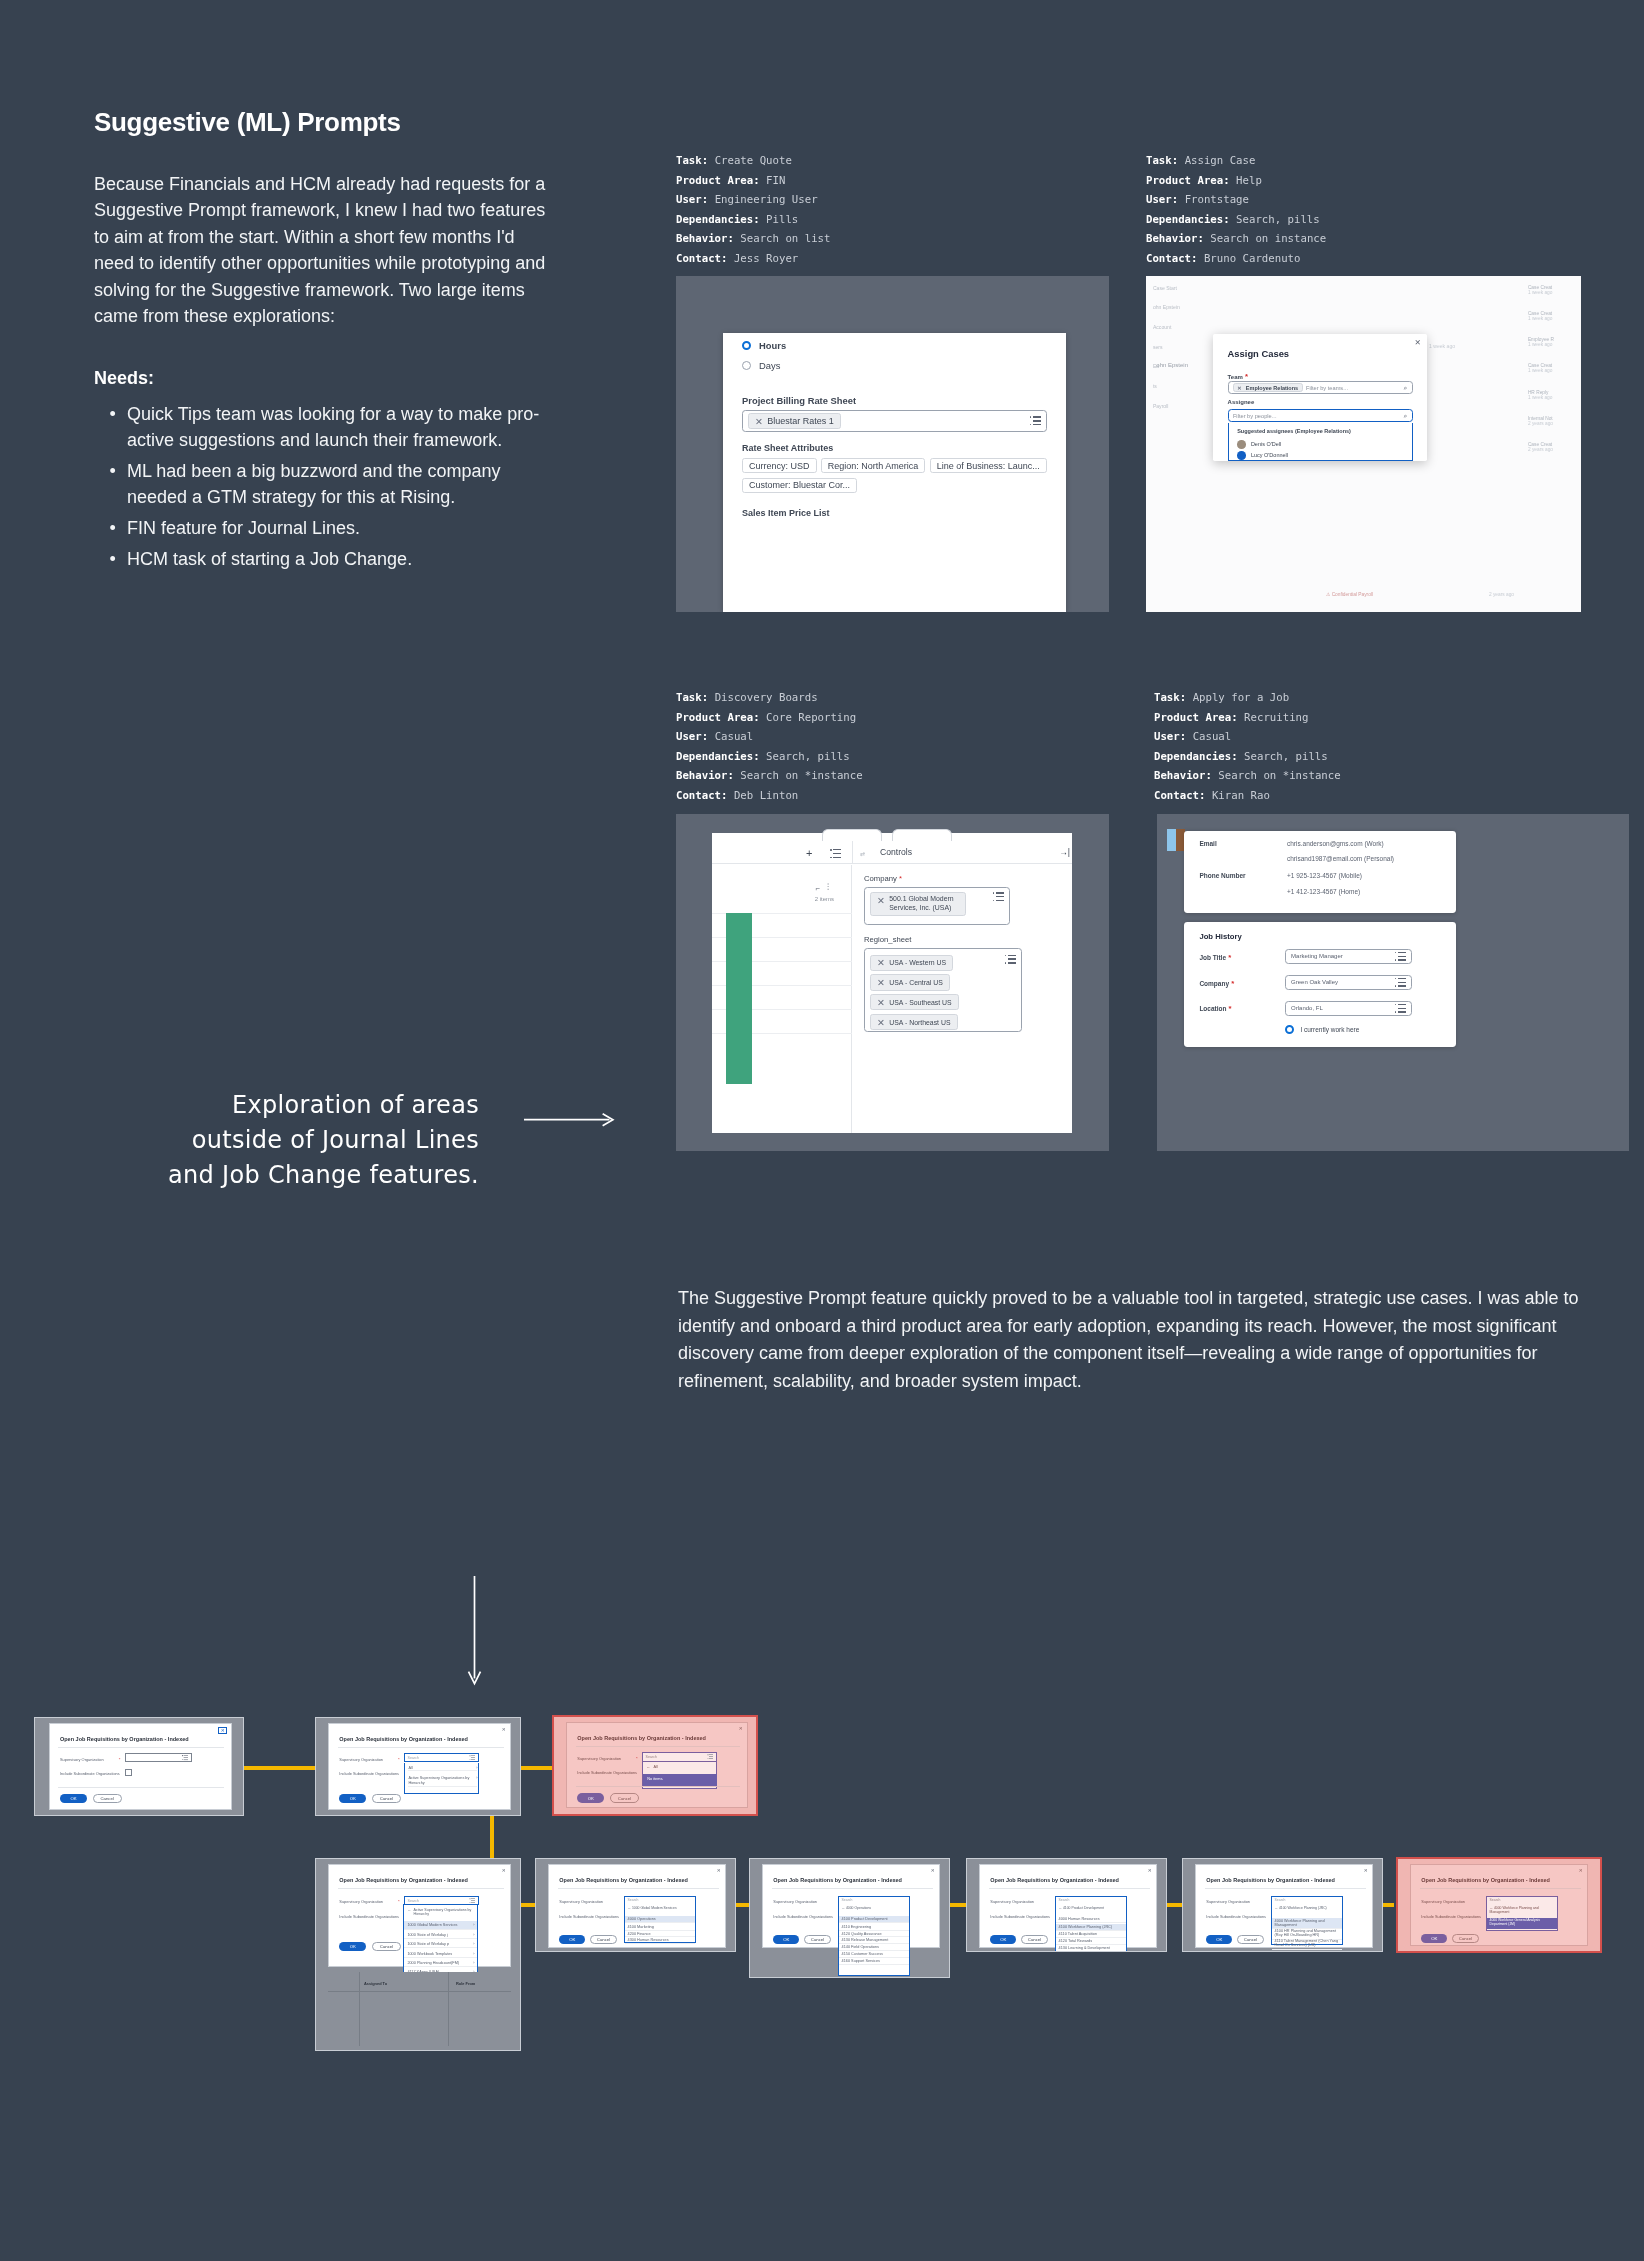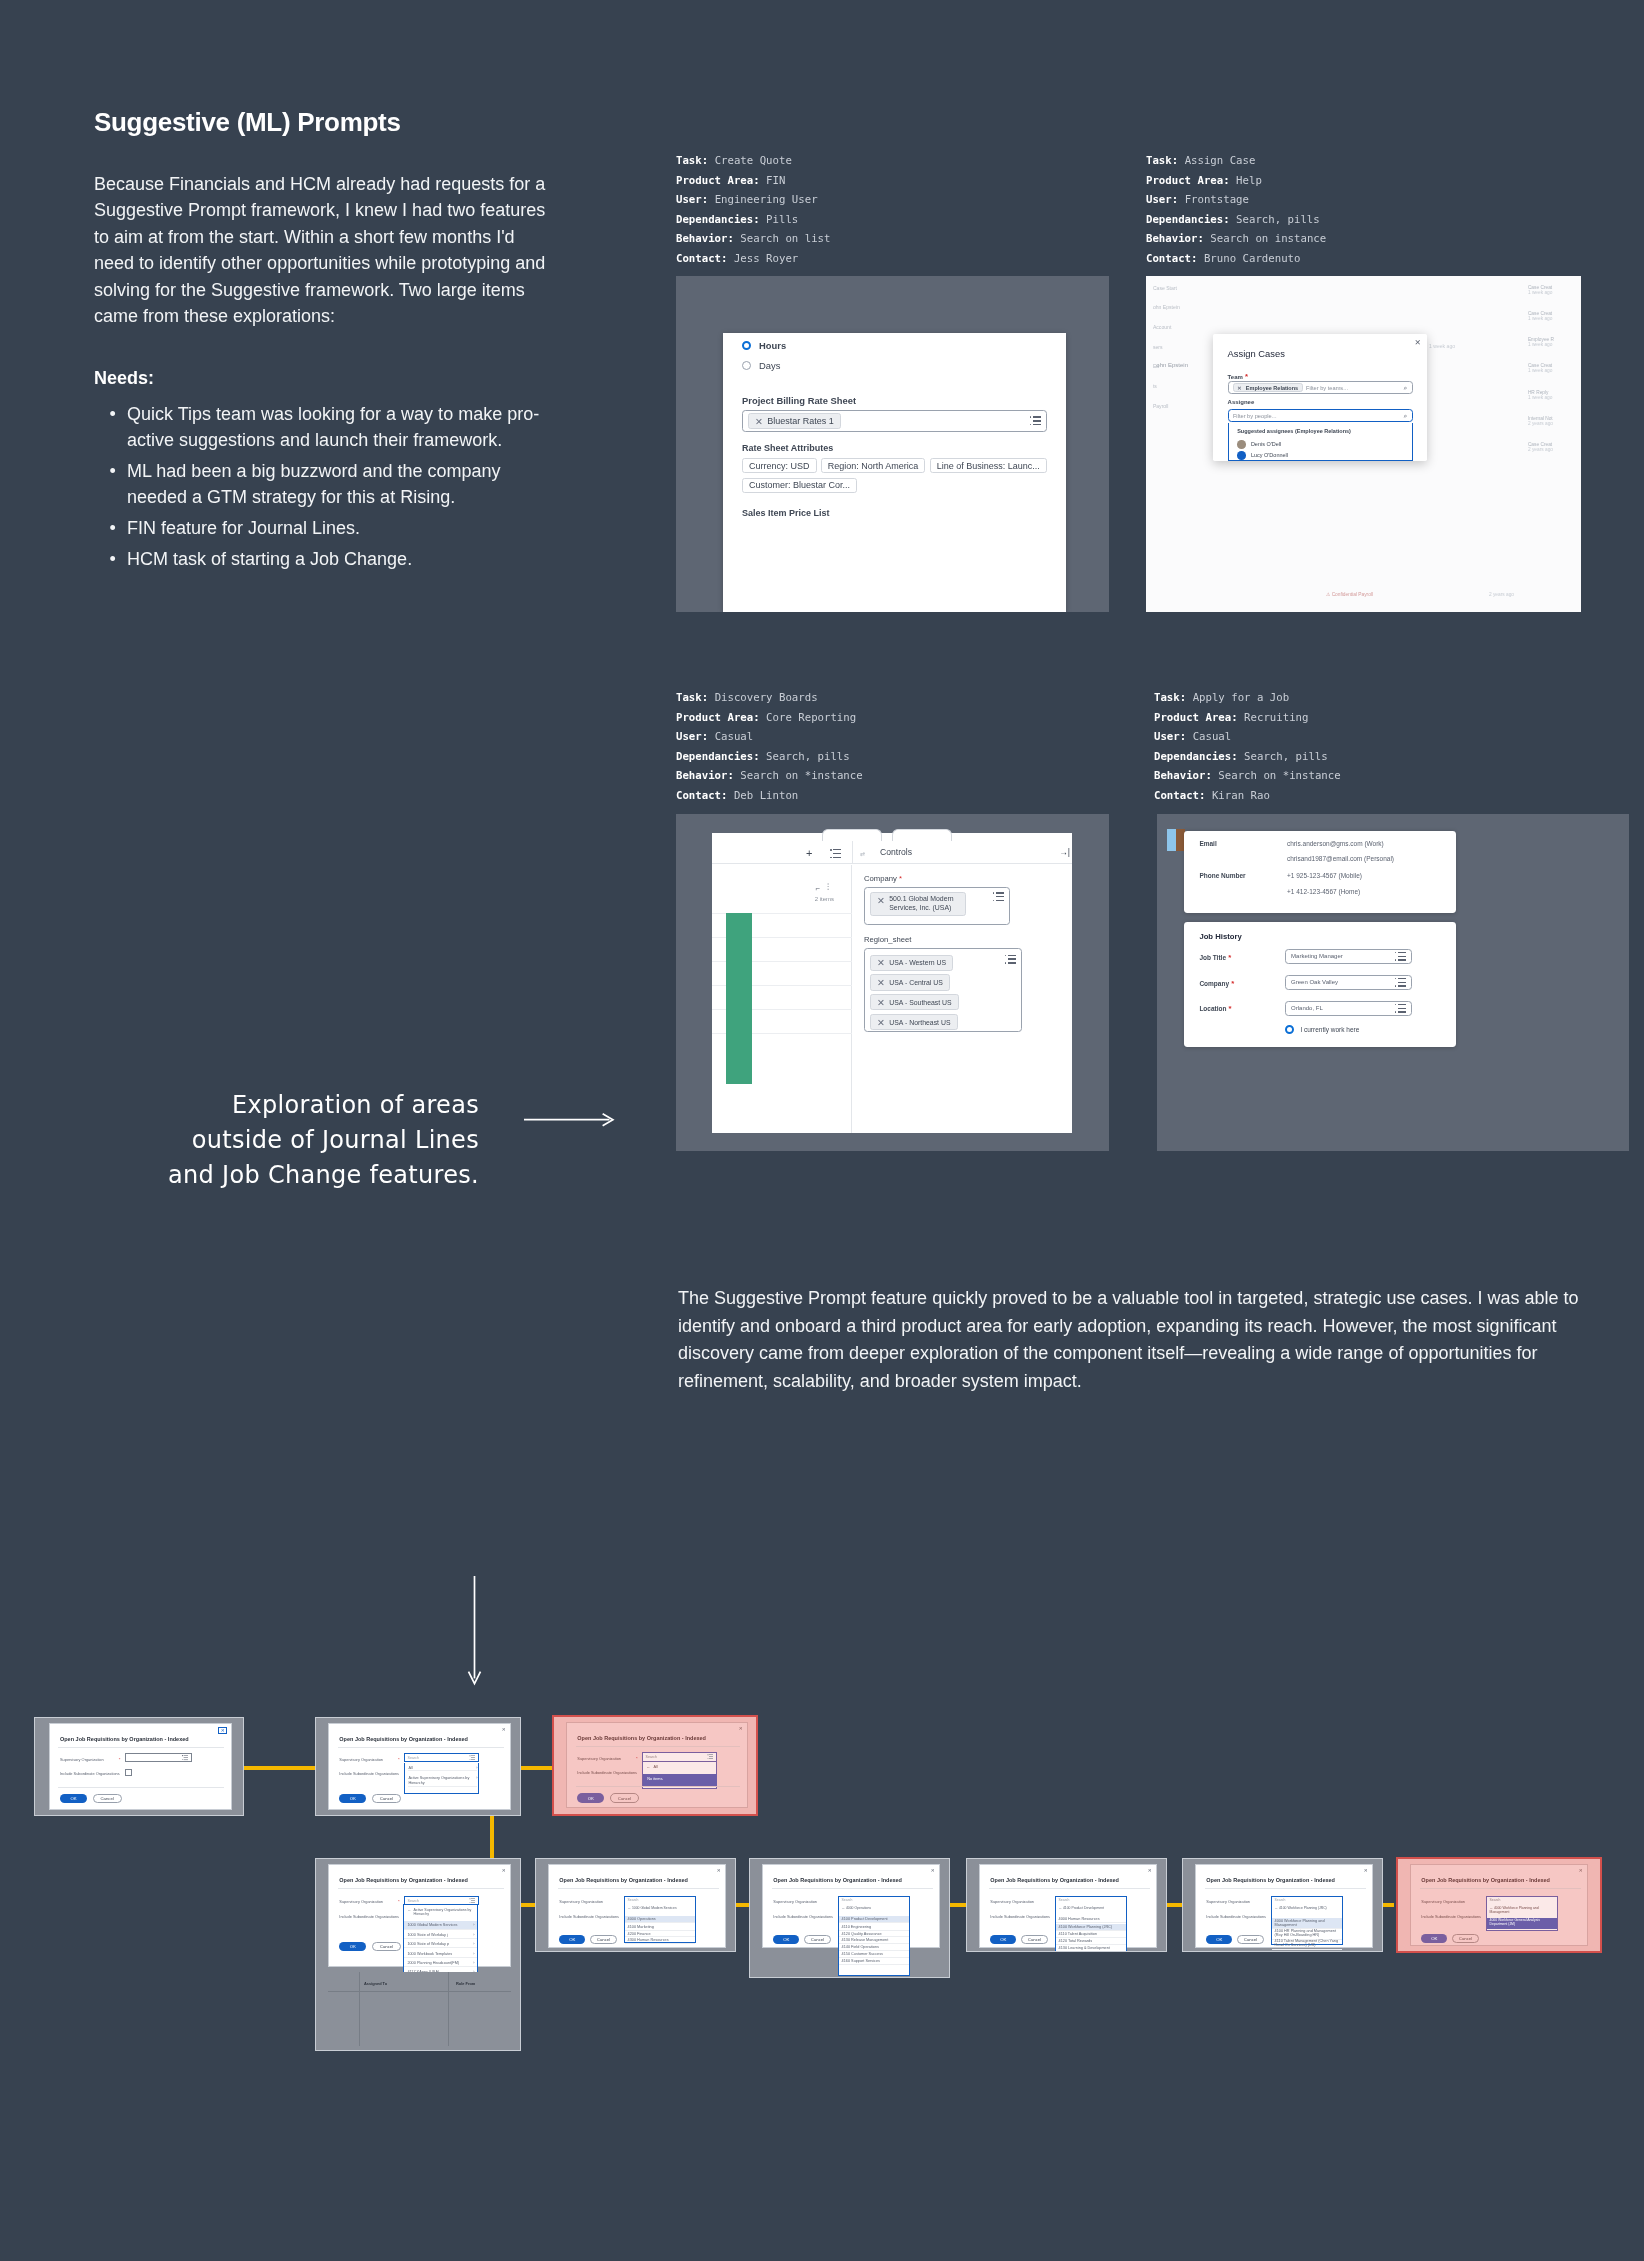--- a/index.html
+++ b/index.html
@@ -251,21 +251,21 @@
     <div style="position:absolute;left:10.3px;top:86px;font-size:6px;color:#9aa0a9;">
       <span>ohn Epstein</span>
     </div>
     <div style="position:absolute;left:180px;bottom:15.4px;font-size:4.8px;color:#d39a9a;">
       ⚠ <span>Confidential Payroll</span>
     </div>
     <div style="position:absolute;right:67px;bottom:15.4px;font-size:4.8px;color:#c7ccd3;">2 years ago</div>
 
     <div class="w" style="left:67px;top:58px;width:214px;height:127px;box-shadow:0 2.6px 10.3px rgba(0,0,0,.22);border-radius:1.7px;">
       <div style="position:absolute;right:6px;top:4.3px;font-size:7.7px;color:#5b6270;cursor:pointer;">✕</div>
-      <div class="lbl" style="position:absolute;left:14.6px;top:13.7px;font-size:9.4px;font-weight:normal;color:#23293a;">Assign Cases</div>
+      <div class="lbl" style="position:absolute;left:14.6px;top:13.7px;font-size:9.4px;font-weight:bold;color:#23293a;">Assign Cases</div>
       <div style="position:absolute;left:14.6px;top:38px;font-size:6px;font-weight:bold;color:#3f4754;">
         <span>Team</span><span class="req"> *</span>
       </div>
       <div class="field" style="position:absolute;left:14.6px;top:47px;width:185px;height:13px;justify-content:space-between;padding:0 4.3px;">
         <span style="display:flex;align-items:center;gap:3.4px;">
           <span class="pill" style="font-size:5.5px;padding:0.9px 3.4px;font-weight:bold;">
             <span class="x" style="font-size:5.1px;">✕</span>
             <span>Employee Relations</span>
           </span>
           <span style="font-size:5.7px;color:#8b919b;">Filter by teams...</span>

